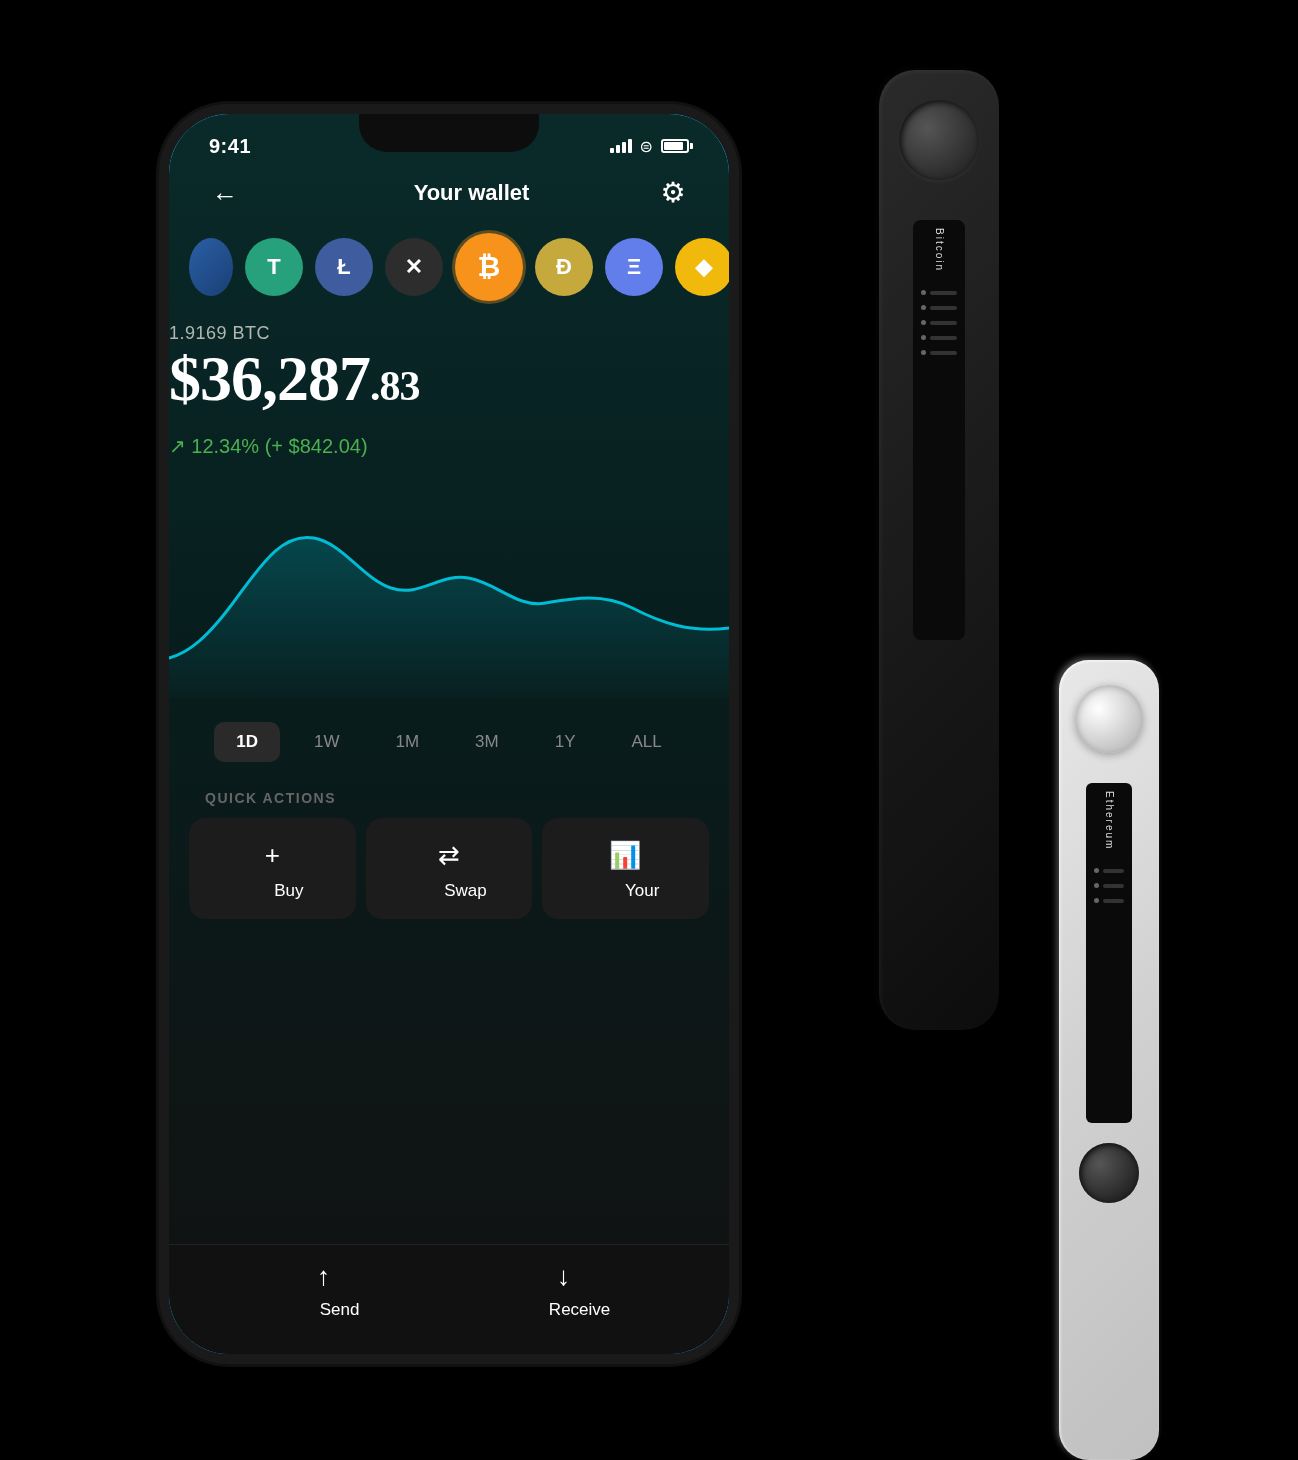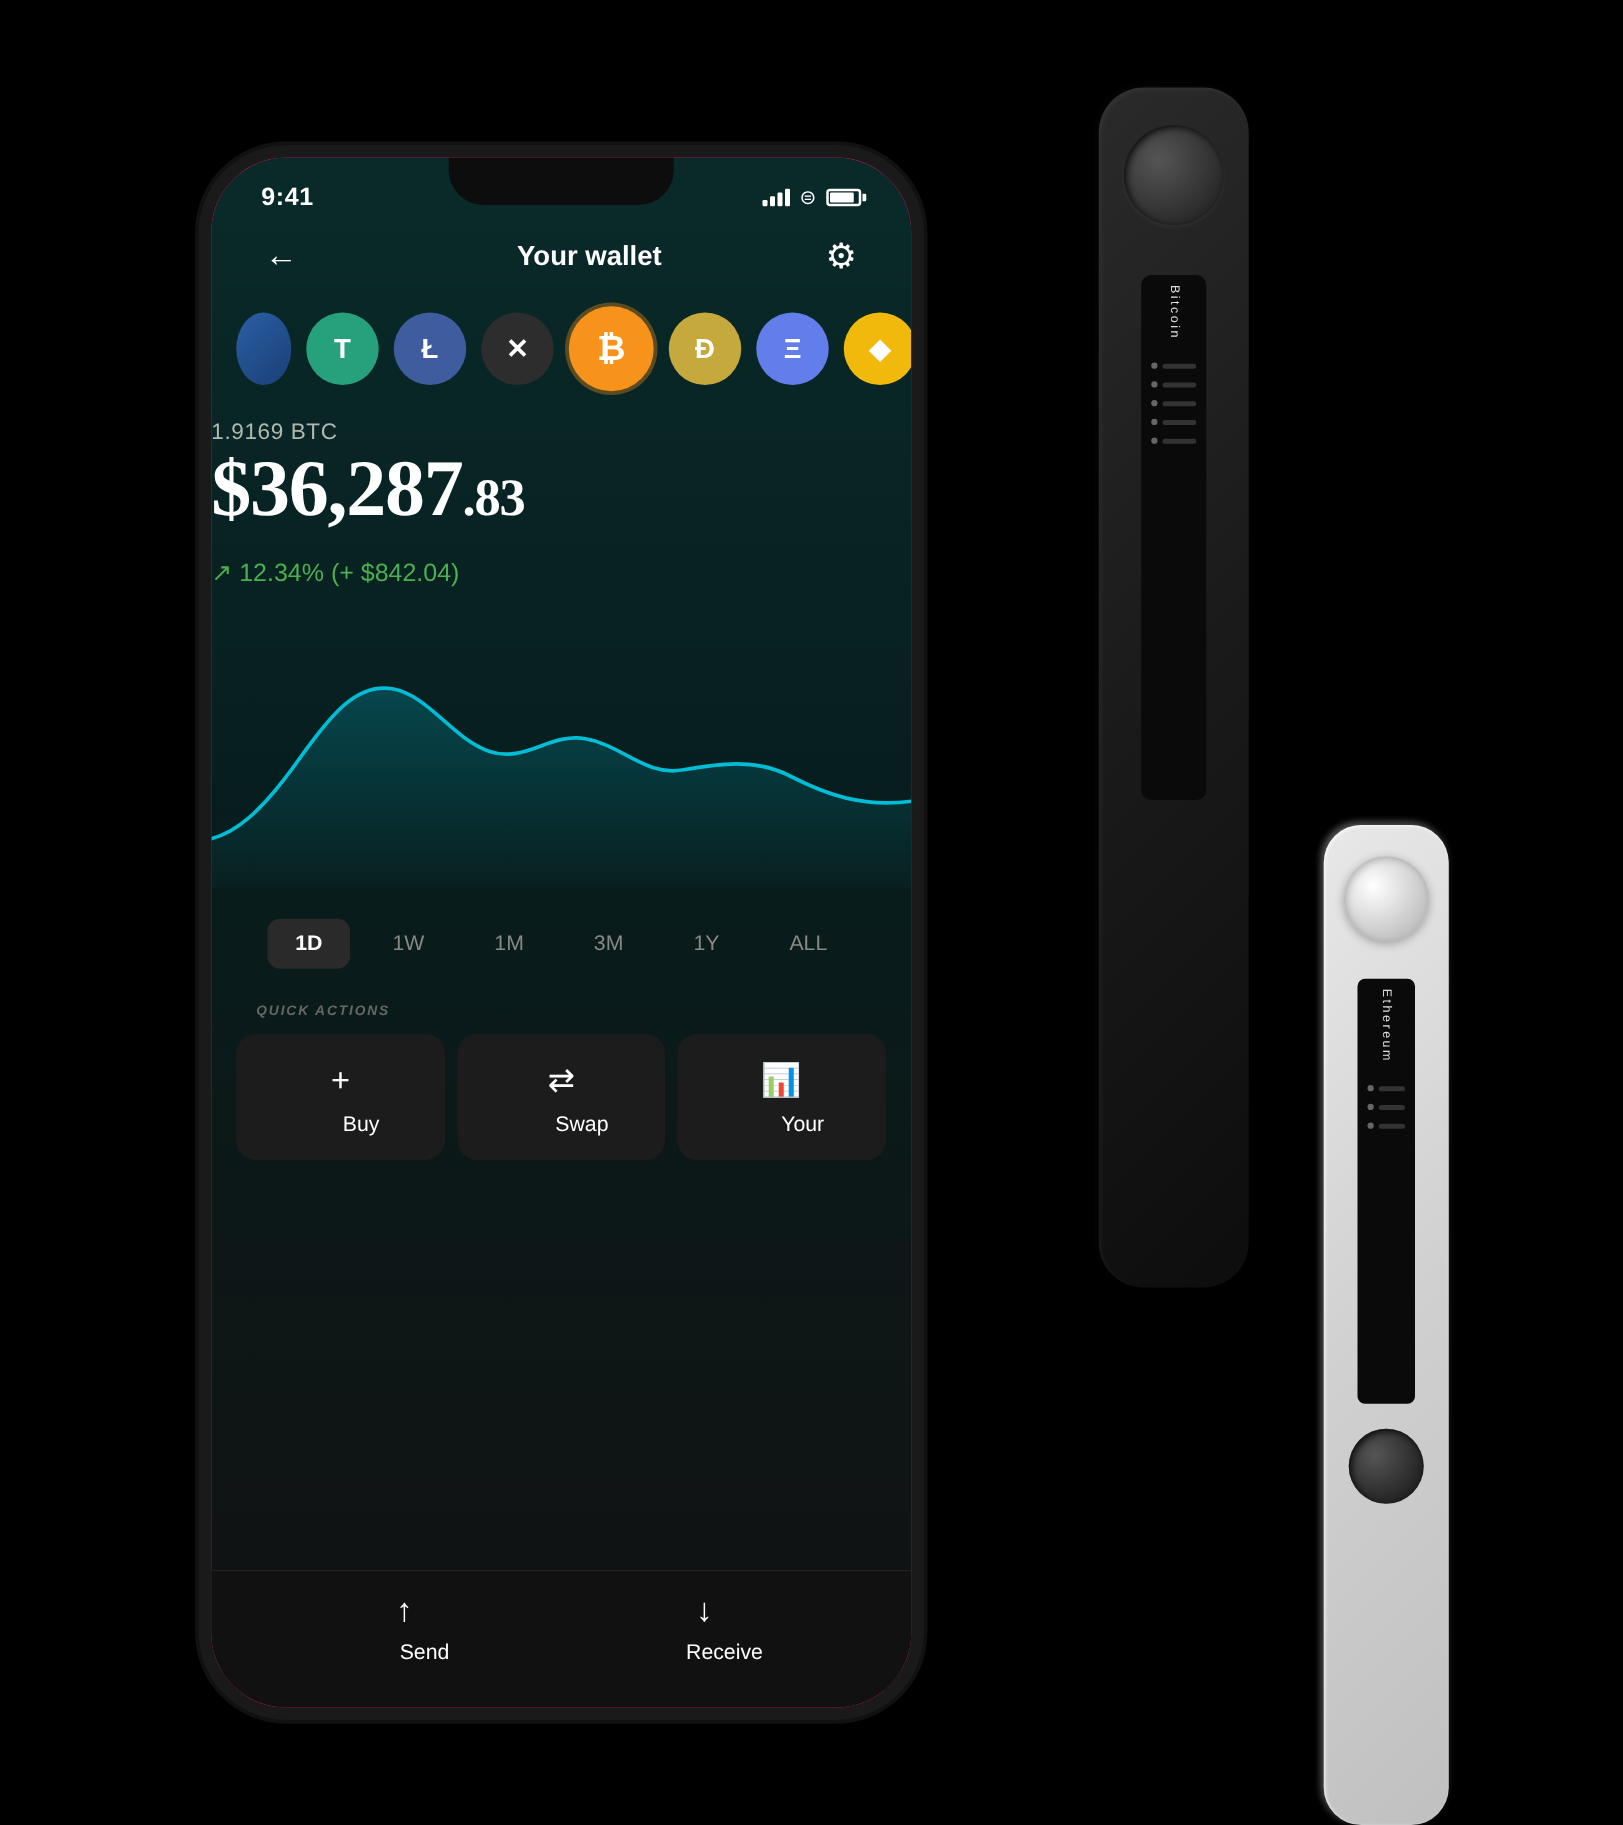--- a/index.html
+++ b/index.html
@@ -21,24 +21,24 @@
       height: 1380px;
       display: flex;
       align-items: center;
       justify-content: center;
     }
 
     
     .phone {
       position: absolute;
       left: 60px;
-      top: 76px;
+      top: 64px;
       width: 580px;
       height: 1260px;
-      background: #be185d;
+      background: #0ea5e9;
       border-radius: 70px;
       border: 10px solid #1a1a1a;
       box-shadow:
         0 0 0 3px #111,
         20px 40px 80px rgba(0,0,0,0.8),
         -4px 0 12px rgba(0,0,0,0.6);
       overflow: hidden;
       z-index: 10;
     }
 
@@ -276,26 +276,25 @@
 
     .time-tab.active {
       background: #2a2a2a;
       color: #fff;
       font-weight: 600;
     }
 
     
     .section-label {
       color: #666;
-      font-size: 11px;
+      font-size: 14px;
       font-weight: 600;
       letter-spacing: 1.5px;
       text-transform: uppercase;
       padding: 8px 36px 12px;
-      font-style: italic;
     }
 
     .quick-actions {
       display: flex;
       gap: 10px;
       padding: 0 20px 20px;
     }
 
     .action-btn {
       flex: 1;

